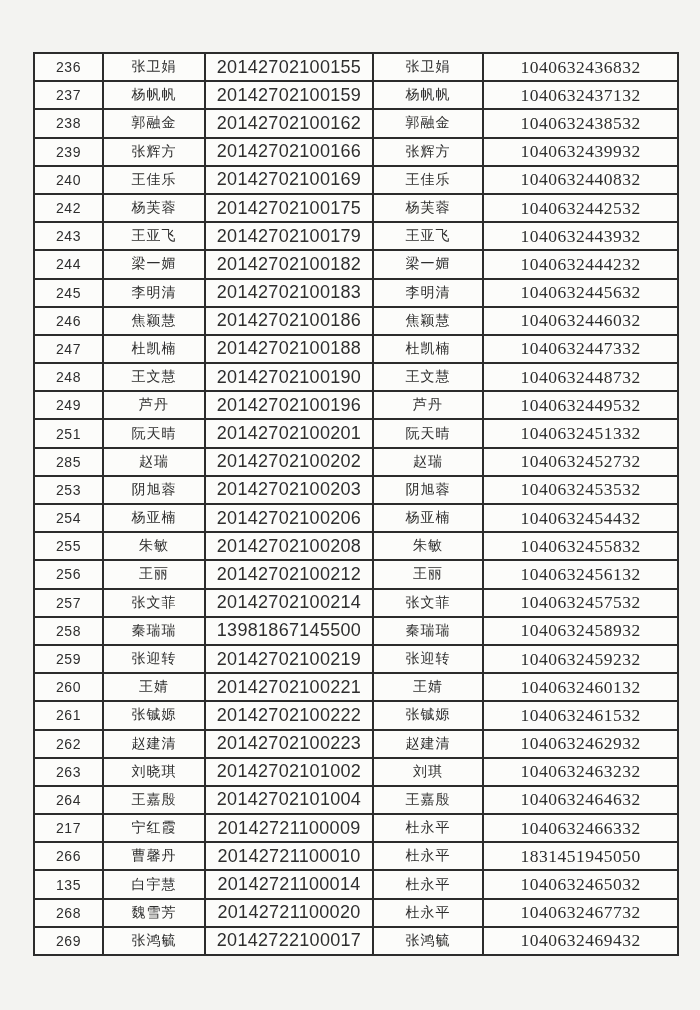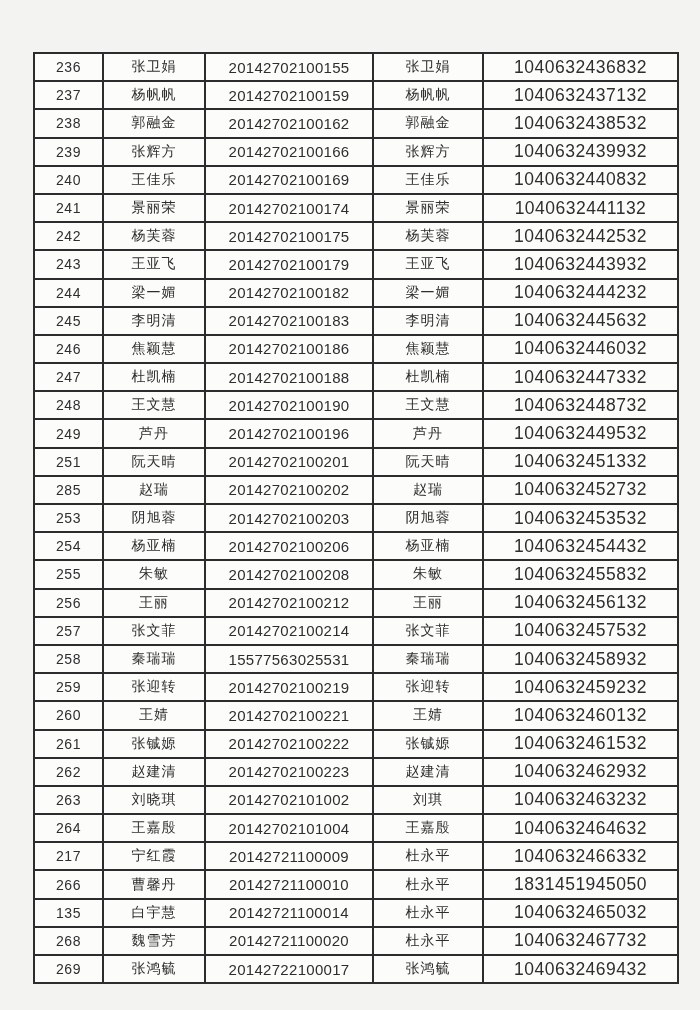--- a/index.html
+++ b/index.html
@@ -38,33 +38,34 @@
     font-size: 14px;
     letter-spacing: 0.5px;
   }
   td.col-name {
     width: 100px;
     font-size: 14px;
     letter-spacing: 1px;
   }
   td.col-exam {
     width: 166px;
-    font-size: 15px;
+    font-size: 18px;
     letter-spacing: 0.3px;
     border-radius: 6px;
   }
   td.col-name2 {
     width: 108px;
     font-size: 14px;
     letter-spacing: 1px;
   }
   td.col-cert {
     width: 193px;
     font-size: 17.5px;
     letter-spacing: 0.5px;
+    font-family: Liberation Serif, serif;
   }
 </style>
 </head>
 <body>
 
 <table class="sheet-table">
   <tbody id="roster-body">
       <tr>
         <td class="col-index">236</td>
         <td class="col-name">张卫娟</td>
@@ -94,27 +95,20 @@
         <td class="col-cert">1040632439932</td>
       </tr>
       <tr>
         <td class="col-index">240</td>
         <td class="col-name">王佳乐</td>
         <td class="col-exam">20142702100169</td>
         <td class="col-name2">王佳乐</td>
         <td class="col-cert">1040632440832</td>
       </tr>
       <tr>
-        <td class="col-index">241</td>
-        <td class="col-name">景丽荣</td>
-        <td class="col-exam">20142702100174</td>
-        <td class="col-name2">景丽荣</td>
-        <td class="col-cert">1040632441132</td>
-      </tr>
-      <tr>
         <td class="col-index">242</td>
         <td class="col-name">杨芙蓉</td>
         <td class="col-exam">20142702100175</td>
         <td class="col-name2">杨芙蓉</td>
         <td class="col-cert">1040632442532</td>
       </tr>
       <tr>
         <td class="col-index">243</td>
         <td class="col-name">王亚飞</td>
         <td class="col-exam">20142702100179</td>
@@ -208,21 +202,21 @@
       <tr>
         <td class="col-index">257</td>
         <td class="col-name">张文菲</td>
         <td class="col-exam">20142702100214</td>
         <td class="col-name2">张文菲</td>
         <td class="col-cert">1040632457532</td>
       </tr>
       <tr>
         <td class="col-index">258</td>
         <td class="col-name">秦瑞瑞</td>
-        <td class="col-exam">15577563025531</td>
+        <td class="col-exam">13981867145500</td>
         <td class="col-name2">秦瑞瑞</td>
         <td class="col-cert">1040632458932</td>
       </tr>
       <tr>
         <td class="col-index">259</td>
         <td class="col-name">张迎转</td>
         <td class="col-exam">20142702100219</td>
         <td class="col-name2">张迎转</td>
         <td class="col-cert">1040632459232</td>
       </tr>

